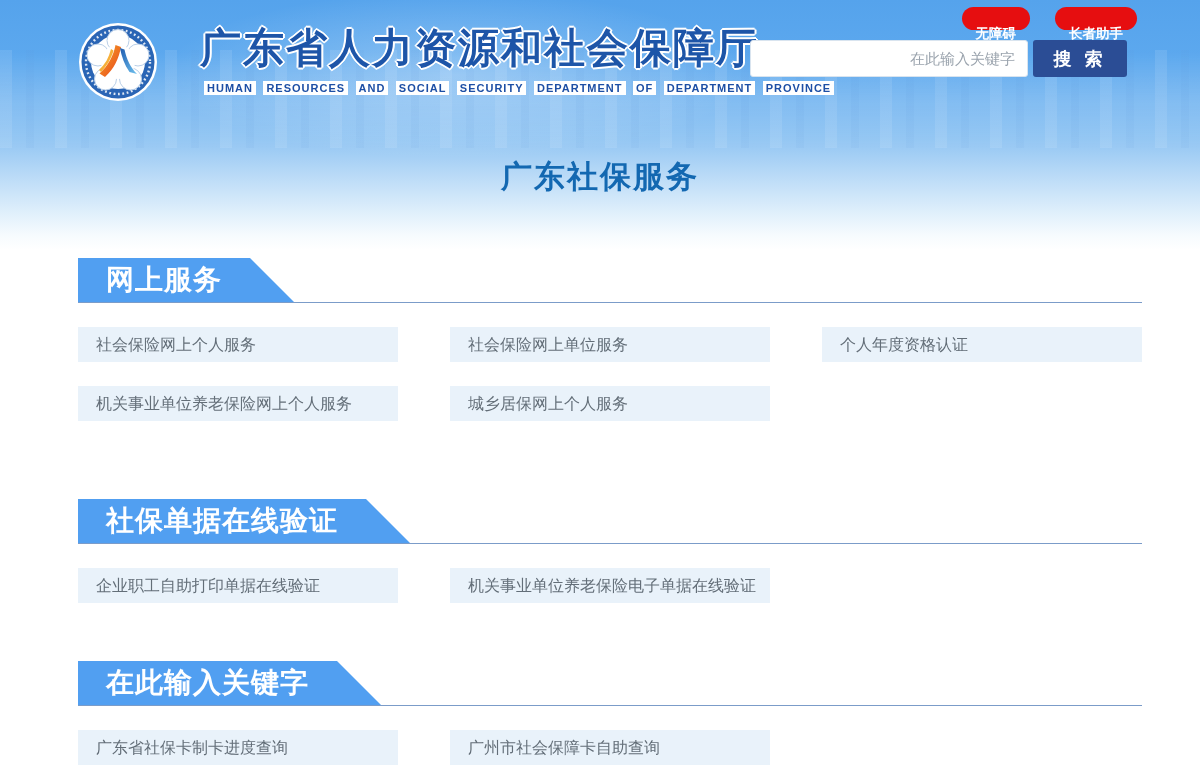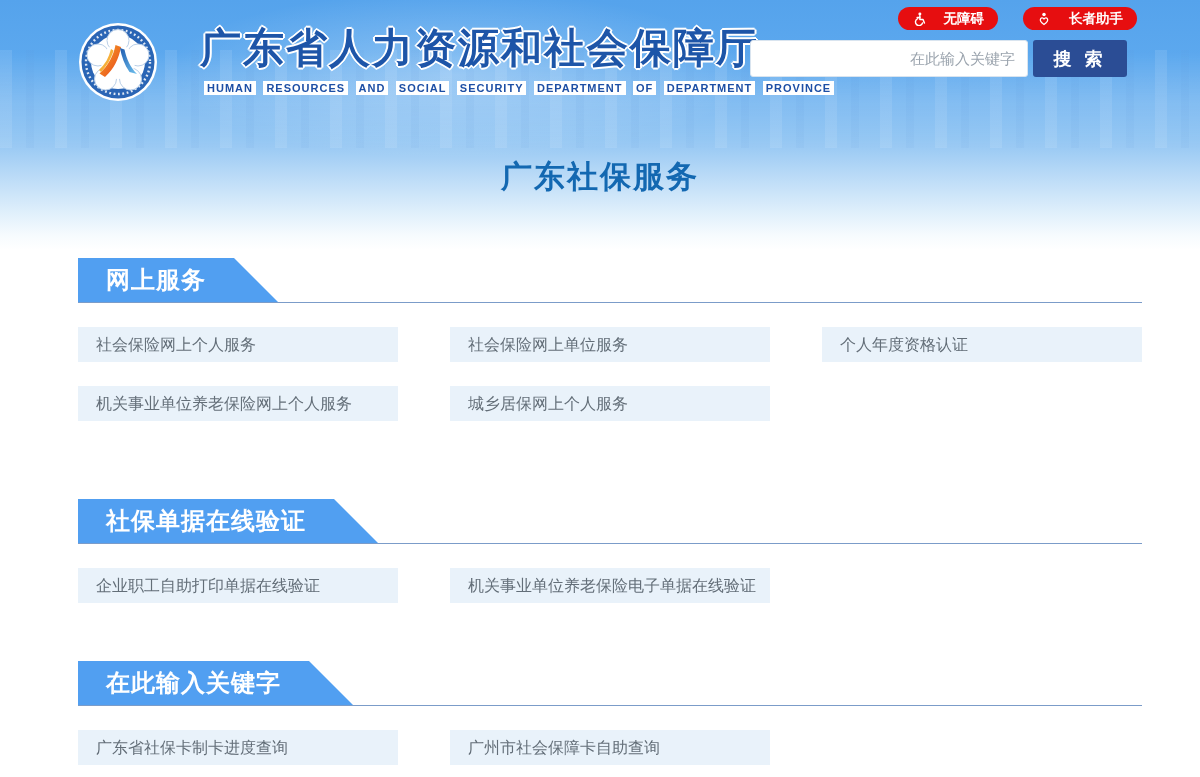--- a/index.html
+++ b/index.html
@@ -35,21 +35,21 @@
   .site-subtitle { margin-top:7px; margin-left:4px; white-space:nowrap; }
   .site-subtitle span {
     display:inline-block; background:#fff; color:#1d4fa5; font-weight:bold;
     font-size:11px; letter-spacing:1px; padding:1px 3px; margin-right:3px;
   }
 
   .top-actions { position:absolute; top:7px; right:63px; display:flex; gap:25px; }
   .pill-btn {
     display:flex; align-items:center; gap:18px; height:23px; padding:0 14px;
     background:#e60e10; border:none; border-radius:12px; color:#fff;
-    font-size:13.5px; font-weight:bold; cursor:pointer; font-family:inherit;
+    font-size:13.5px; font-weight:bold; cursor:pointer; font-family:inherit;flex-direction:column;
   }
   .pill-btn svg { display:block; }
 
   .search-row { position:absolute; top:40px; right:73px; display:flex; gap:5px; }
   .search-input {
     width:278px; height:37px; border:1px solid #d9e4ef; border-radius:3px;
     padding:0 12px; font-size:15px; color:#7f1d1d; outline:none; font-family:inherit;text-align:right;
   }
   .search-input::placeholder { color:#9aa3ad; }
   .search-btn {
@@ -60,21 +60,21 @@
   .page-title {
     position:absolute; top:156px; left:0; width:100%; text-align:center;
     font-size:31px; font-weight:bold; color:#1368b1; letter-spacing:2px;
   }
 
   
   main { margin:8px 58px 0 78px; width:1064px; }
   .section-head { border-bottom:1px solid #7b9cc9; }
   .ribbon {
     display:inline-block; vertical-align:bottom; height:44px; line-height:44px;
-    background:#519ff1; color:#fff; font-size:24px; font-weight:bold; letter-spacing:1px;
+    background:#519ff1; color:#fff; font-size:28px; font-weight:bold; letter-spacing:1px;
     padding:0 72px 0 28px;
     clip-path:polygon(0 0, calc(100% - 44px) 0, 100% 100%, 0 100%);
   }
   .items {
     display:grid; grid-template-columns:repeat(3, 1fr);
     column-gap:52px; row-gap:24px; margin-top:24px;
   }
   .item {
     display:block; height:35px; line-height:35px; background:#e9f2fa;
     padding-left:18px; font-size:16px; color:#636e78; text-decoration:none;

